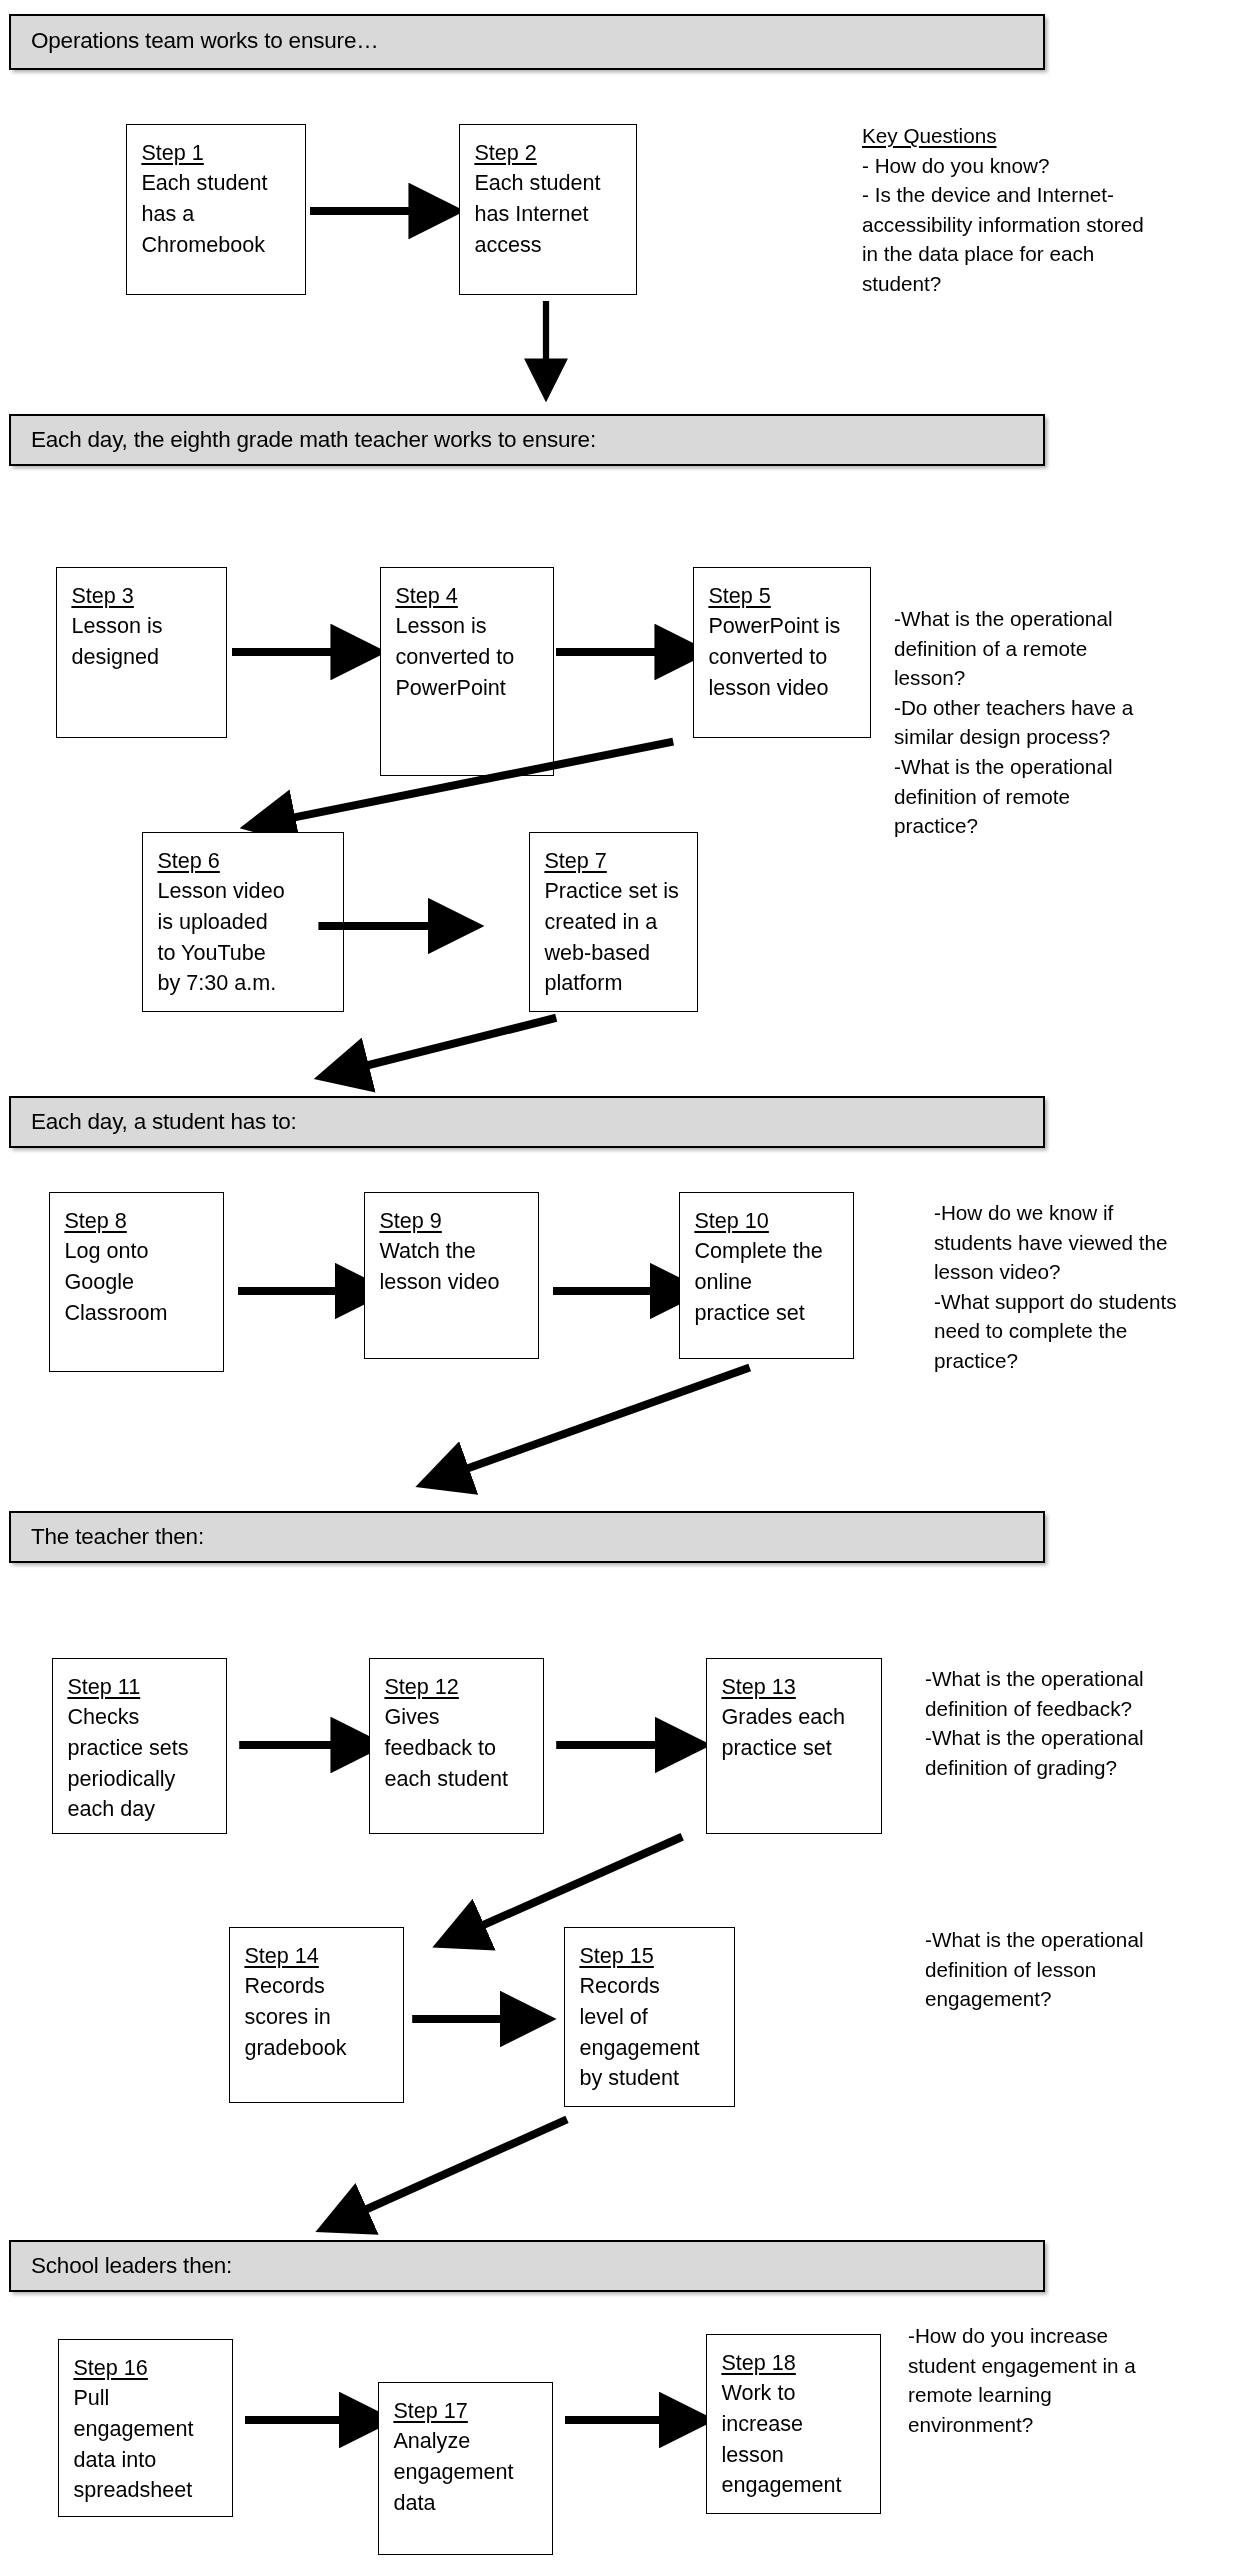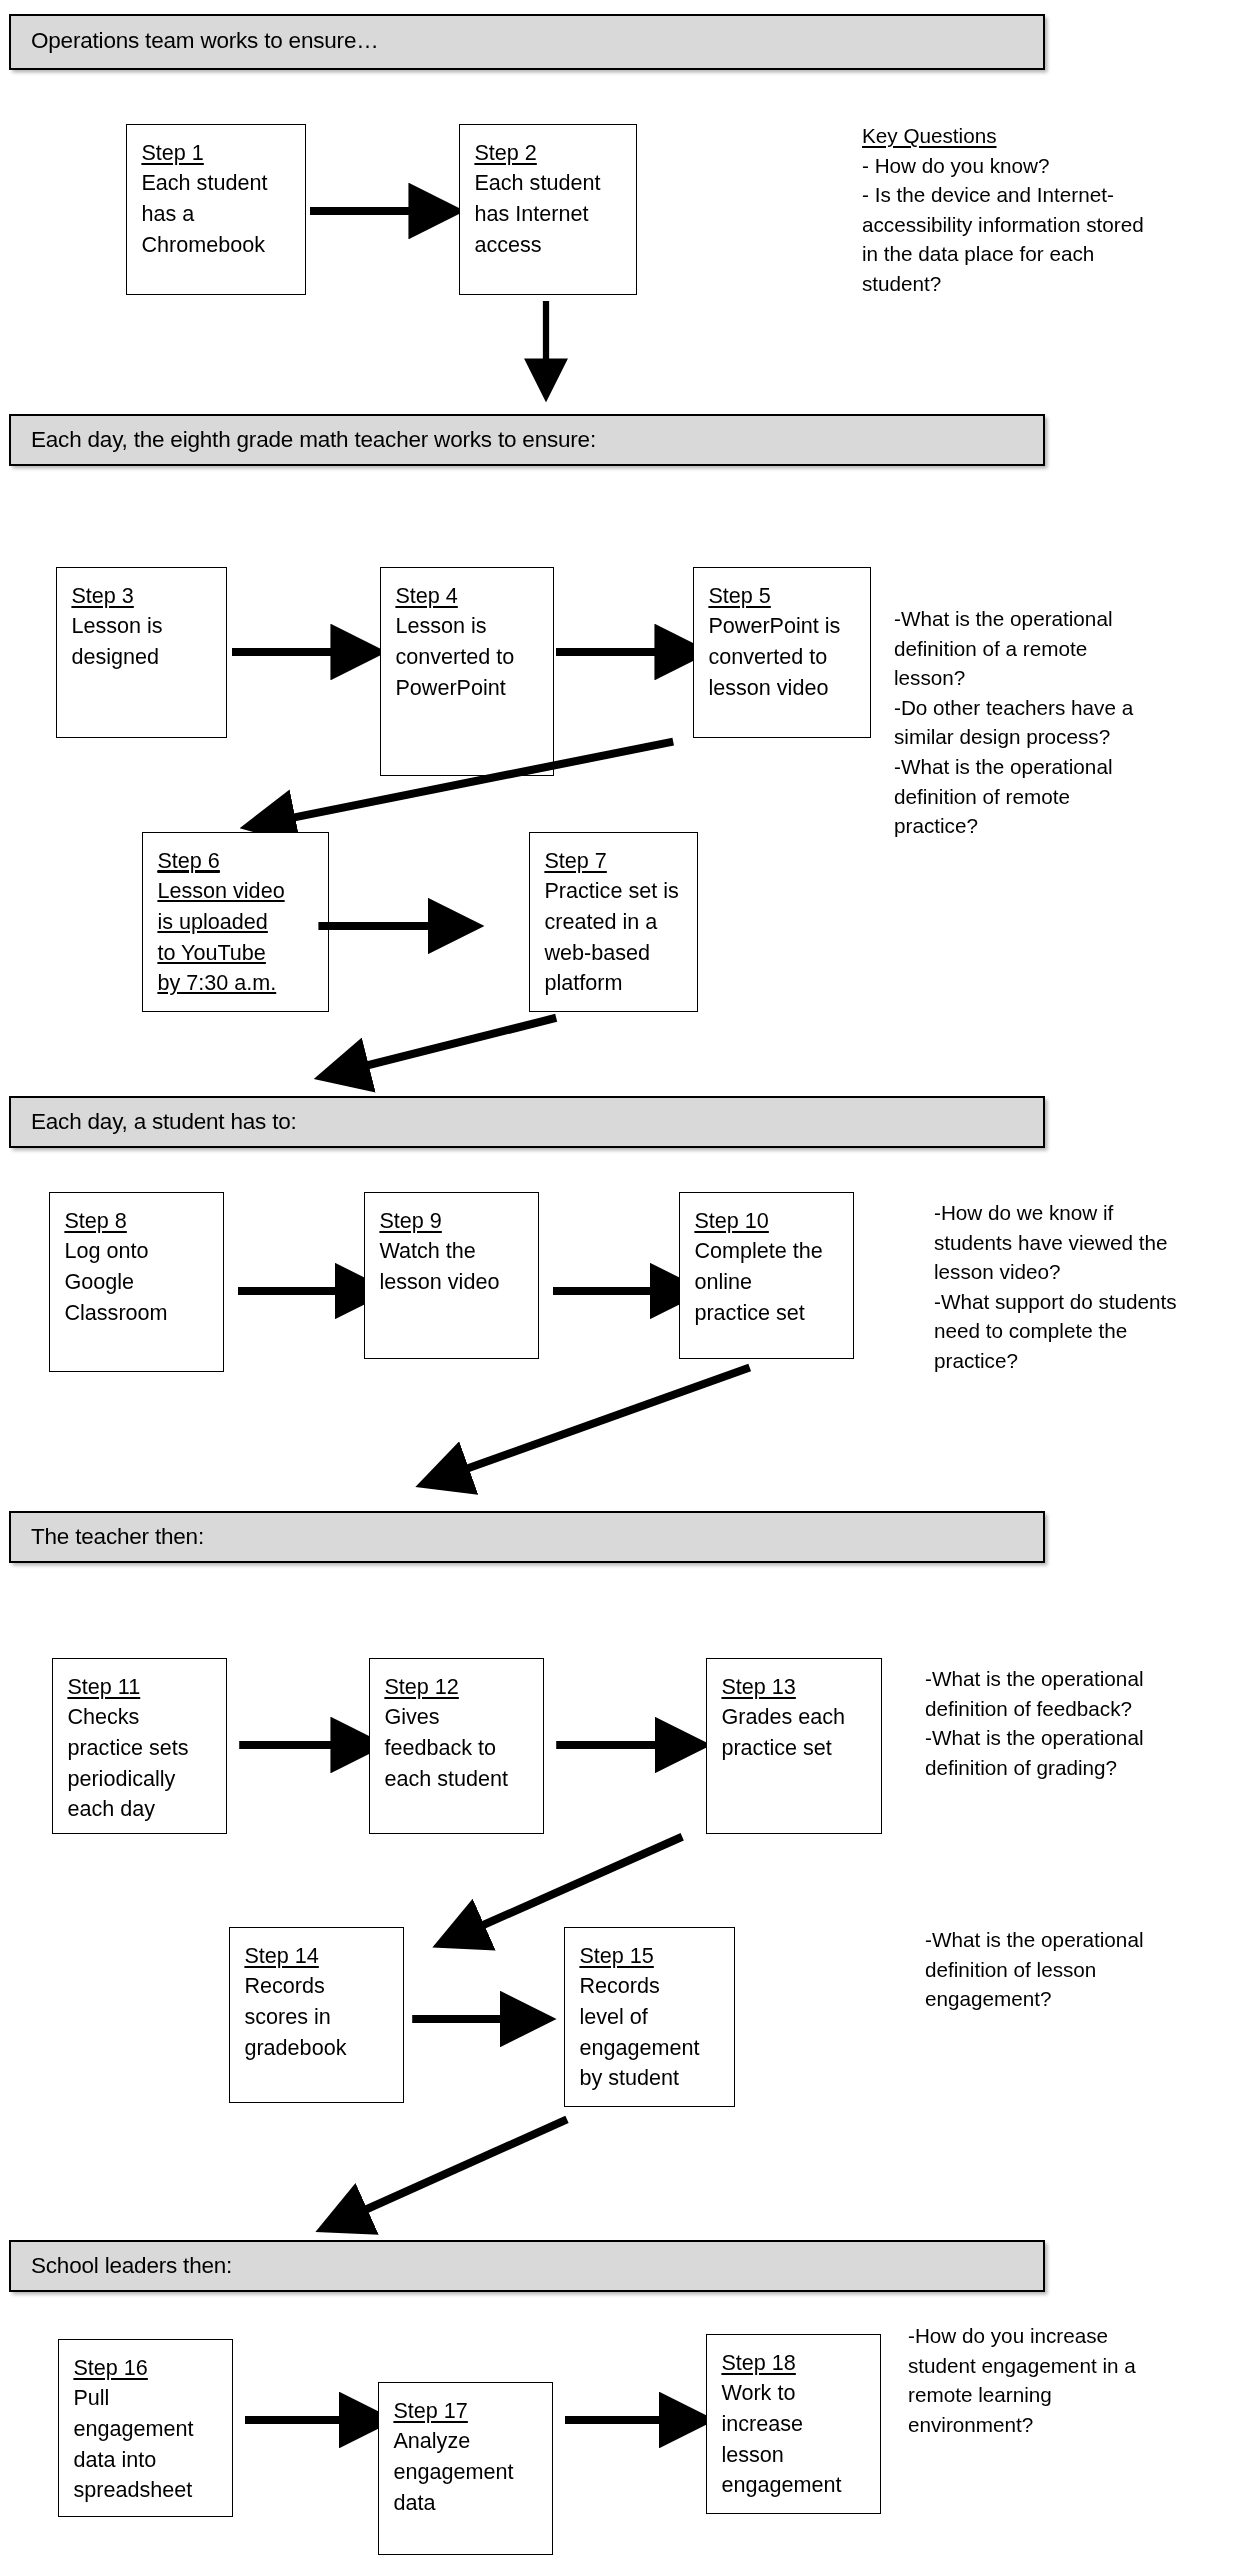--- a/index.html
+++ b/index.html
@@ -170,21 +170,21 @@
     <span>similar design process?</span>
     <span>-What is the operational</span>
     <span>definition of remote</span>
     <span>practice?</span>
   </div>
 
   <svg class="arrow-svg" style="left:243px; top:729px; width:441px; height:108px;" viewBox="0 0 490 120">
     <line x1="478" y1="14" x2="28" y2="104" stroke="#000" stroke-width="9" marker-end="url(#ah)"></line>
   </svg>
 
-  <div class="step-box" style="left:142px; top:832px; width:187px; height:180px;text-decoration:underline;">
+  <div class="step-box" style="left:142px; top:832px; width:202px; height:180px;">
     <div class="step-title">Step 6</div>
     <div class="step-body">
       <span>Lesson video</span>
       <span>is uploaded</span>
       <span>to YouTube</span>
       <span>by 7:30 a.m.</span>
     </div>
   </div>
 
   <svg class="arrow-svg" style="left:313px; top:908px; width:162px; height:36px;" viewBox="0 0 180 40">

